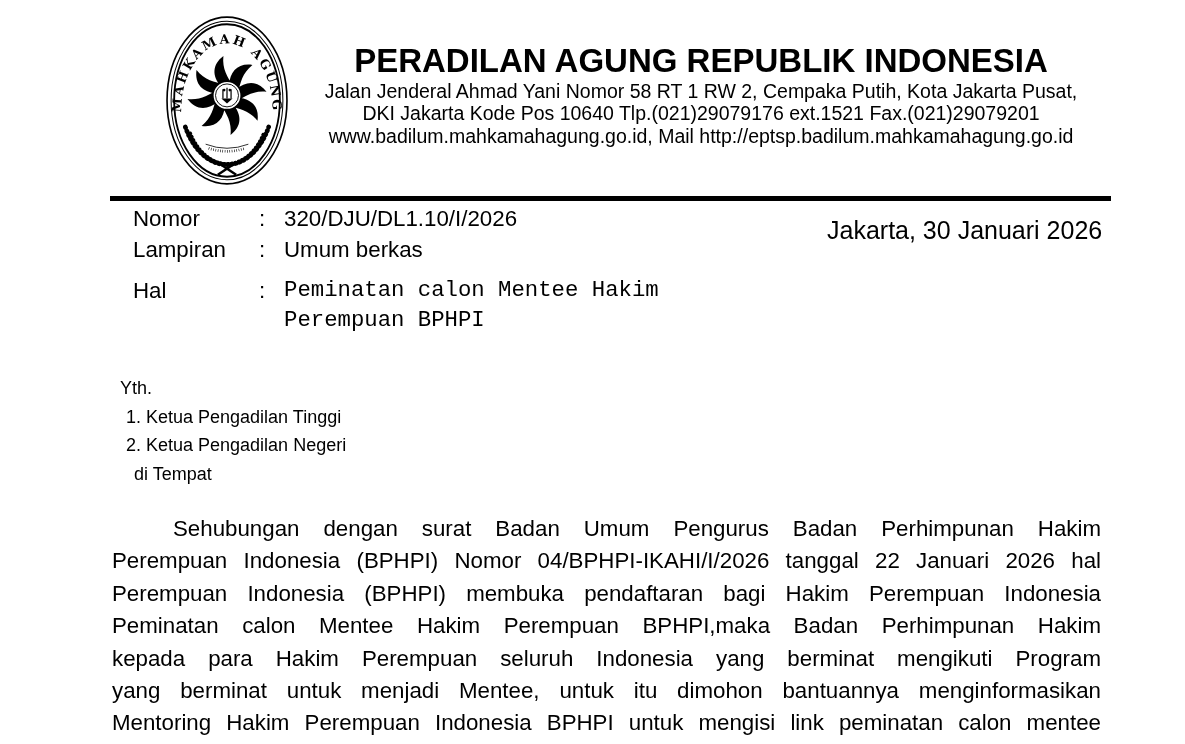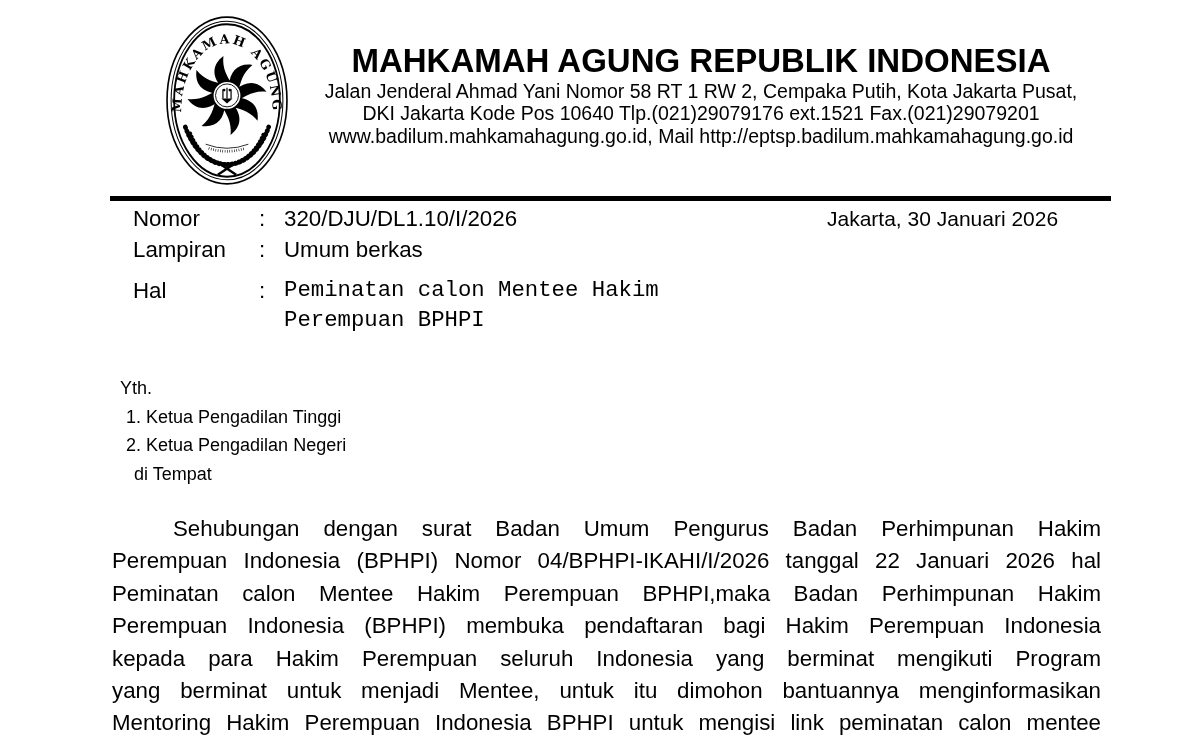--- a/index.html
+++ b/index.html
@@ -48,22 +48,22 @@
     font-size: 22.3px;
   }
   .meta-row { display: flex; line-height: 31px; }
   .meta-row .label { width: 126px; }
   .meta-row .colon { width: 25px; }
   .meta-row.hal { margin-top: 10px; }
   .meta-row.hal .value div { line-height: 30px; font-family: Liberation Mono, monospace; }
   .date {
     position: absolute;
     left: 827px;
-    top: 203px;
-    font-size: 21px;
+    top: 215px;
+    font-size: 25px;
     line-height: 31px;
   }
   
   .recipient {
     position: absolute;
     left: 120px;
     top: 374px;
     font-size: 18px;
     line-height: 28.6px;
   }
@@ -134,21 +134,21 @@
           <path d="M 20,110 A 46,68 0 0 0 102,110" fill="none" stroke="#000" stroke-width="4.6" stroke-dasharray="0.8,3.4" stroke-linecap="round"></path>
           <path d="M 25,116 A 42,62 0 0 0 97,116" fill="none" stroke="#000" stroke-width="3" stroke-dasharray="0.7,2.9" stroke-linecap="round"></path>
           <path d="M 40,127 q 21,8 42,0" stroke="#000" stroke-width="0.8" fill="none"></path>
           <path d="M 43,131 q 18,6 36,0" stroke="#000" stroke-width="2.6" stroke-dasharray="0.6,1.7" fill="none"></path>
           <path d="M 52,145 L 70,157 M 70,145 L 52,157" stroke="#000" stroke-width="2.4"></path>
         </g>
       </svg>
     </div>
 
     <div class="head-text">
-      <div class="org-name">MAHKAMAH AGUNG REPUBLIK INDONESIA</div>
+      <div class="org-name">PERADILAN AGUNG REPUBLIK INDONESIA</div>
       <div class="addr">Jalan Jenderal Ahmad Yani Nomor 58 RT 1 RW 2, Cempaka Putih, Kota Jakarta Pusat,</div>
       <div class="addr">DKI Jakarta Kode Pos 10640 Tlp.(021)29079176 ext.1521 Fax.(021)29079201</div>
       <div class="addr">www.badilum.mahkamahagung.go.id, Mail http://eptsp.badilum.mahkamahagung.go.id</div>
     </div>
   </div>
 
   <div class="rule"></div>
 
   <div class="meta">
     <div class="meta-row">
@@ -176,20 +176,20 @@
   <div class="recipient">
     <div>Yth.</div>
     <div class="num">1. Ketua Pengadilan Tinggi</div>
     <div class="num">2. Ketua Pengadilan Negeri</div>
     <div class="closing">di Tempat</div>
   </div>
 
   <div class="body-block">
       <div class="body-line">Sehubungan dengan surat Badan Umum Pengurus Badan Perhimpunan Hakim</div>
       <div class="body-line">Perempuan Indonesia (BPHPI) Nomor 04/BPHPI-IKAHI/I/2026  tanggal 22 Januari 2026 hal</div>
+      <div class="body-line">Perempuan Indonesia (BPHPI) membuka pendaftaran bagi Hakim Perempuan Indonesia</div>
       <div class="body-line">Peminatan calon Mentee Hakim Perempuan BPHPI,maka Badan Perhimpunan Hakim</div>
-      <div class="body-line">Perempuan Indonesia (BPHPI) membuka pendaftaran bagi Hakim Perempuan Indonesia</div>
       <div class="body-line">kepada para Hakim Perempuan seluruh Indonesia yang berminat mengikuti Program</div>
       <div class="body-line">yang berminat untuk menjadi Mentee, untuk itu dimohon bantuannya menginformasikan</div>
       <div class="body-line">Mentoring Hakim Perempuan Indonesia BPHPI untuk mengisi link peminatan calon mentee</div>
     </div>
 
 </div>
 
 </body></html>

